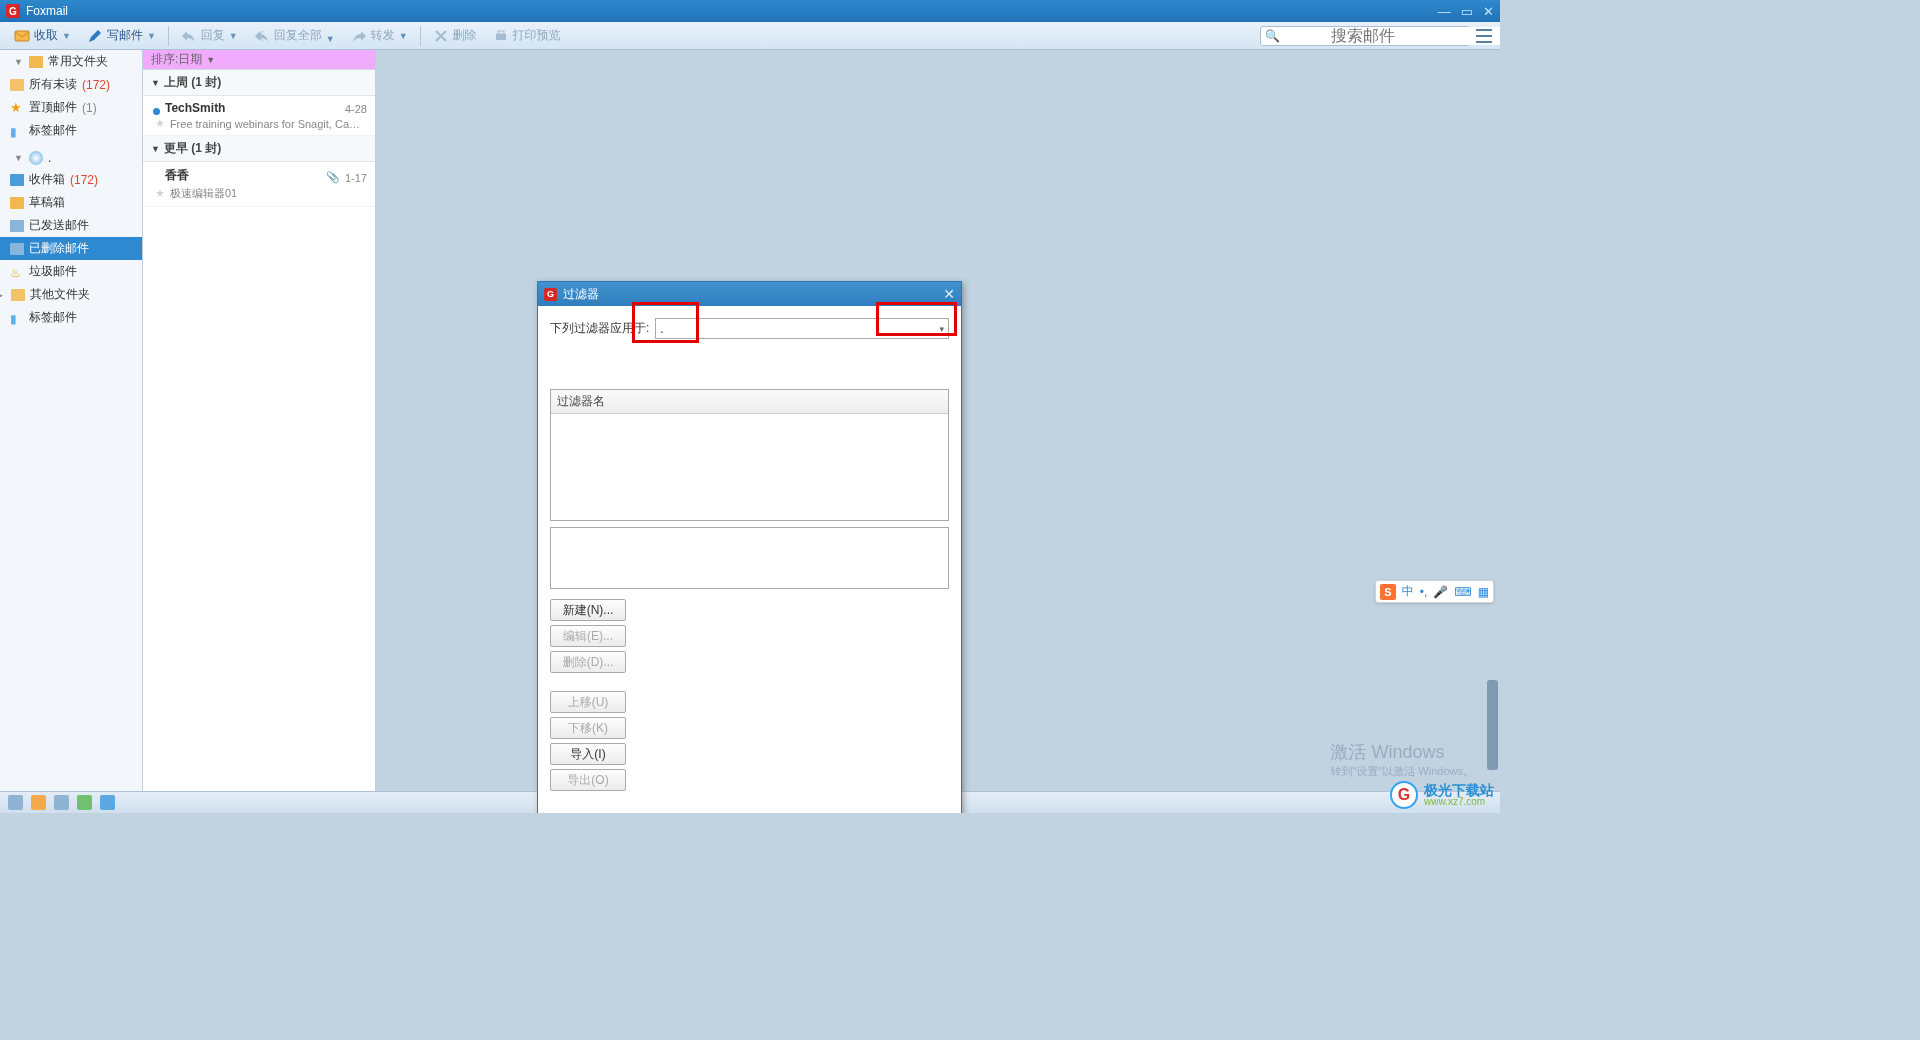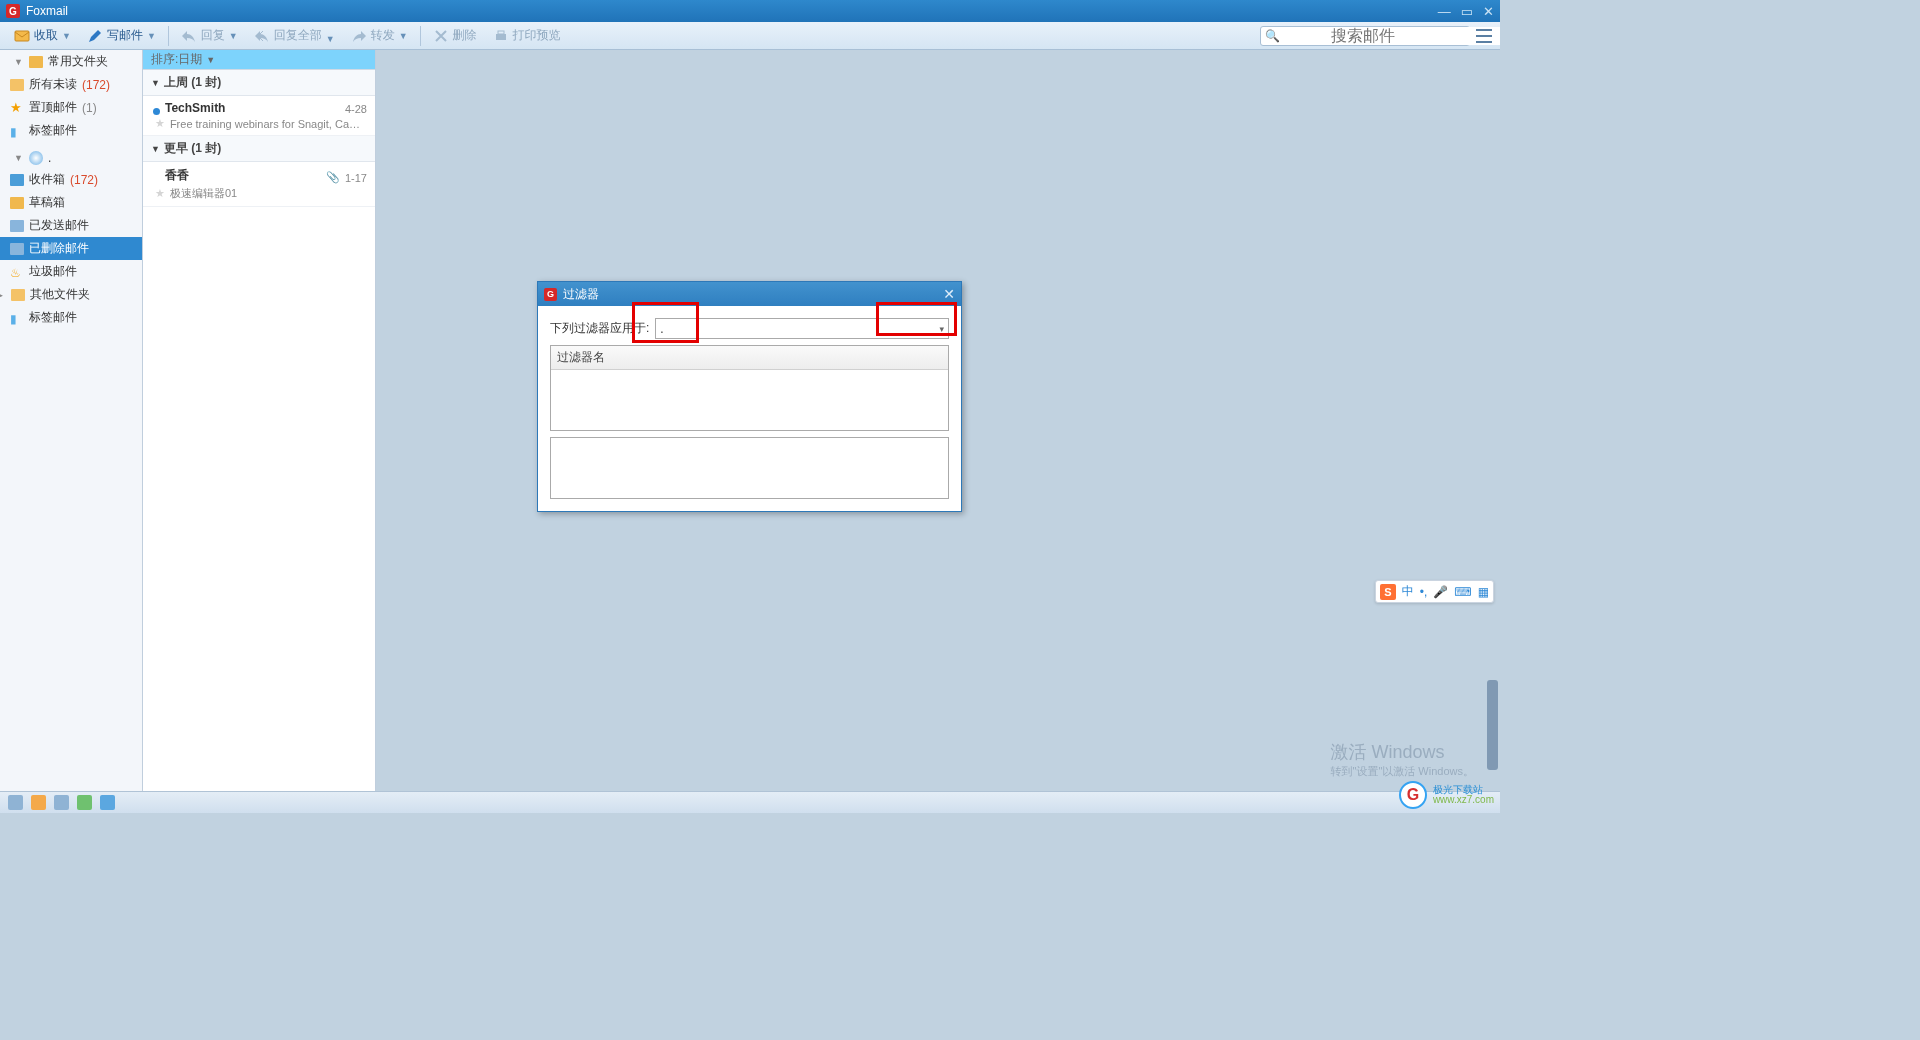--- a/index.html
+++ b/index.html
@@ -44,21 +44,21 @@
 .fico.star { color:#f4a000; font-size:13px; line-height:12px; }
 .fico.tag { color:#5ab0e8;font-size:12px; }
 .fico.inbox { background:#4a9dd8;border-radius:1px; }
 .fico.draft { background:#f0b84d;border-radius:1px; }
 .fico.sent { background:#89b5dc;border-radius:1px; }
 .fico.trash { background:#89b5dc;border-radius:1px; }
 .fico.fire { color:#f4a000;font-size:12px; }
 .fico.acct { background: radial-gradient(#fff,#68aee5);border-radius:50%;width:14px;height:14px; }
 
 
-.sort-bar { height: 20px; background: #7dd3fc; border-bottom: 1px solid #d0dae5; display:flex;align-items:center;padding:0 8px;color:#666;font-size:12px;cursor:pointer; }
+.sort-bar { height: 20px; background: #f0abfc; border-bottom: 1px solid #d0dae5; display:flex;align-items:center;padding:0 8px;color:#666;font-size:12px;cursor:pointer; }
 .sort-bar .dd { margin-left:4px;font-size:9px; }
 .group-hdr { background:#f6f9fc;border-bottom:1px solid #e0e6ed;padding:4px 8px;display:flex;align-items:center;gap:4px;color:#444;font-weight:bold;cursor:pointer; }
 .group-hdr .tri { font-size:9px; }
 .mail-item { padding: 5px 8px 5px 10px; border-bottom:1px solid #eef1f5;cursor:pointer; }
 .mail-item .row1 { display:flex;align-items:flex-end;gap:5px; }
 .mail-item .dot { width:7px;height:7px;border-radius:50%;background:#2d88d6;flex-shrink:0; }
 .mail-item .dot.read { background:transparent; }
 .mail-item .sender { font-weight:bold;color:#333;flex:1; }
 .mail-item .date { color:#888;font-size:11px; }
 .mail-item .clip { color:#999;font-size:11px;margin-left:3px; }
@@ -73,38 +73,38 @@
 .dlg-title .ttl { flex:1;font-size:12px; }
 .dlg-title .close { cursor:pointer;font-size:14px;color:#e0eefa; }
 .dlg-body { padding:12px;display:flex;gap:10px;flex-direction:column; }
 .dlg-left { flex:1;display:flex;flex-direction:column;gap:6px; }
 .dlg-right { width:76px;display:flex;flex-direction:column;gap:4px; }
 .row-top { display:flex;align-items:center;gap:6px; }
 .row-top label { color:#333; }
 .combo { flex:1;height:21px;border:1px solid #aaa;background:#fff;display:flex;align-items:center;padding:0 4px;position:relative; }
 .combo .val { flex:1;color:#333; }
 .combo .cdd { font-size:9px;color:#666; }
-.listbox { border:1px solid #aaa;height:86px;background:#fff; }
+.listbox { border:1px solid #aaa;height:132px;background:#fff;margin-top:44px; }
 .listhdr { background:linear-gradient(#fafafa,#ededed);border-bottom:1px solid #d0d0d0;padding:3px 6px;color:#444; }
 .textbox { border:1px solid #aaa;height:62px;background:#fff; }
 .dbtn { height:22px;border:1px solid #aaa;background:linear-gradient(#fdfdfd,#ececec);border-radius:2px;font-size:12px;color:#333;cursor:pointer;padding:0 4px; }
 .dbtn.disabled { color:#aaa; }
 .spacer { height:10px; }
 
 
 .redbox { position:absolute;border:3px solid #e30000;pointer-events:none; }
 
 
 .watermark-win { position:absolute;right:26px;bottom:34px;color:#9aadbf;text-align:left; }
 .watermark-win .l1 { font-size:18px; }
 .watermark-win .l2 { font-size:11px; }
 .brand { position:absolute;right:6px;bottom:4px;display:flex;align-items:center;gap:6px; }
 .brand .logo { width:28px;height:28px;border-radius:50%;background:#fff;border:2px solid #35a3f2;display:flex;align-items:center;justify-content:center;color:#d63030;font-weight:bold;font-size:16px; }
 .brand .txt { display:flex;flex-direction:column;line-height:1; }
-.brand .txt .cn { font-size:10px;font-weight:normal;color:#2a8fd5; }
+.brand .txt .cn { font-size:14px;font-weight:bold;color:#2a8fd5; }
 .brand .txt .url { font-size:10px;color:#7fb84b; }
 
 
 .ime { position:absolute;right:6px;top:580px;background:#fff;border:1px solid #cad4e0;border-radius:3px;display:flex;align-items:center;padding:2px 4px;gap:6px;box-shadow:0 1px 3px rgba(0,0,0,0.15); }
 .ime span { font-size:12px;color:#2d88d6;cursor:pointer; }
 .ime .sogo { width:16px;height:16px;background:#ff7033;border-radius:2px;color:#fff;display:flex;align-items:center;justify-content:center;font-size:11px;font-weight:bold; }
 
 
 .statusbar { position:absolute;bottom:0;left:0;right:0;height:22px;background:linear-gradient(#e4edf6,#d0dfee);border-top:1px solid #b0c3d6;display:flex;align-items:center;padding:0 8px;gap:8px; }
 .statusbar .sico { width:15px;height:15px;background:#8fb3d4;border-radius:2px;cursor:pointer; }
@@ -328,20 +328,32 @@
         <div class="combo">
           <span class="val">.</span>
           <span class="cdd">▾</span>
         </div>
       </div>
       <div class="listbox">
         <div class="listhdr">过滤器名</div>
       </div>
       <div class="textbox"></div>
     </div>
+    <div class="dlg-right">
+      <button class="dbtn">新建(N)...</button>
+      <button class="dbtn disabled">编辑(E)...</button>
+      <button class="dbtn disabled">删除(D)...</button>
+      <div class="spacer"></div>
+      <button class="dbtn disabled">上移(U)</button>
+      <button class="dbtn disabled">下移(K)</button>
+      <button class="dbtn">导入(I)</button>
+      <button class="dbtn disabled">导出(O)</button>
+      <div style="height:34px"></div>
+      <button class="dbtn disabled">立即执行(R)</button>
+    </div>
   </div>
 </div>
 
 <div class="redbox" style="left:632px;top:302px;width:67px;height:41px;"></div>
 <div class="redbox" style="left:876px;top:302px;width:81px;height:34px;"></div>
 
 <div class="ime">
   <span class="sogo">S</span>
   <span>中</span>
   <span>•,</span>

